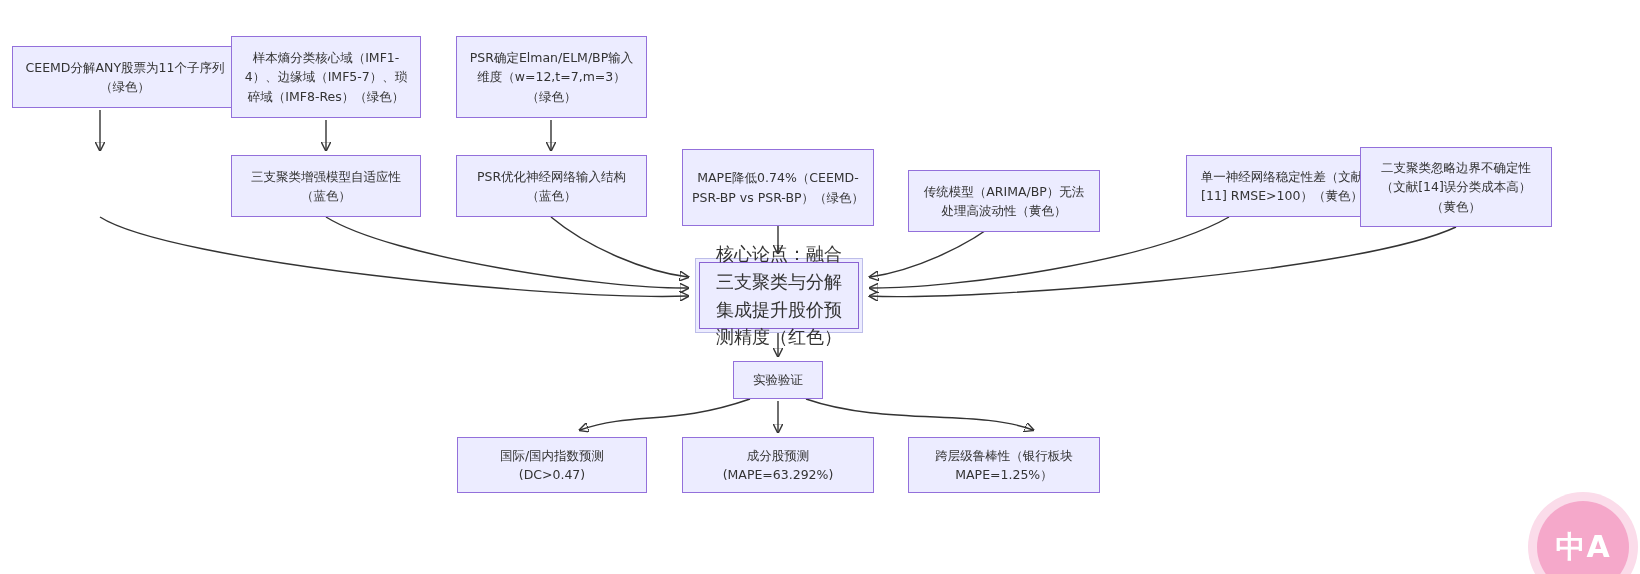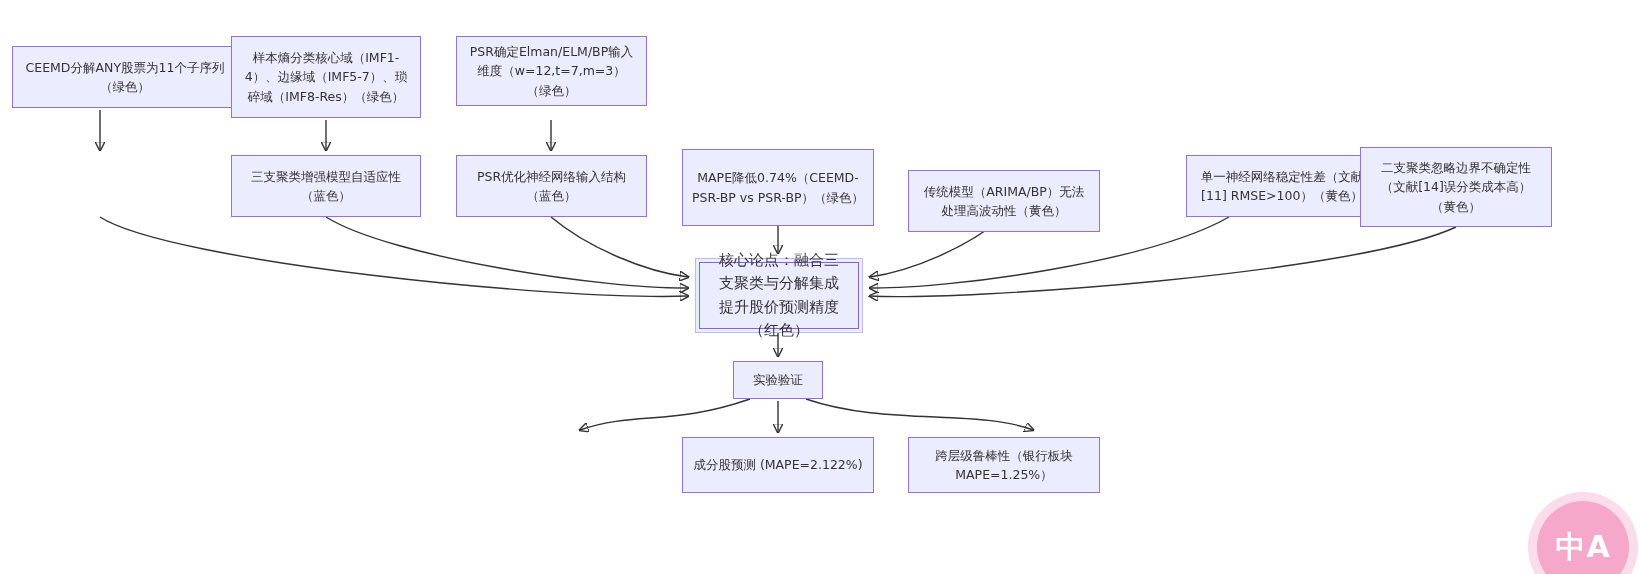--- a/index.html
+++ b/index.html
@@ -22,23 +22,23 @@
     position:absolute;box-sizing:border-box;
     background:var(--node-fill,#ececff);
     border:1px solid #bdbde9;
     padding:3px;
   }
   .node-inner{
     box-sizing:border-box;width:100%;height:100%;
     background:var(--node-fill,#ececff);
     border:1.4px solid #8a63d2;
     color:var(--text,#333333);
-    font-size:15px;line-height:1.55;text-align:center;
+    font-size:18px;line-height:1.55;text-align:center;
     display:flex;align-items:center;justify-content:center;
-    padding:3px 16px;
+    padding:3px 8px;
   }
   .badge{
     position:absolute;left:1537px;top:501px;width:92px;height:92px;
     border-radius:50%;
     background:var(--badge,#f5a8ca);
     box-shadow:0 0 0 9px var(--badge-halo,#fbdcea);
     color:#ffffff;font-weight:bold;font-size:30px;letter-spacing:1px;
     display:flex;align-items:center;justify-content:center;
     cursor:pointer;
   }
@@ -65,33 +65,34 @@
     <path d="M1229,217 C1150,262 950,289 870,288" marker-end="url(#arrow)"></path>
     <path d="M1456,227 C1356,274 958,301 870,296" marker-end="url(#arrow)"></path>
     <path d="M778,333 L778,356" marker-end="url(#arrow)"></path>
     <path d="M750,399 C672,426 636,411 580,430" marker-end="url(#arrow)"></path>
     <path d="M778,401 L778,432" marker-end="url(#arrow)"></path>
     <path d="M806,399 C884,426 978,409 1033,430" marker-end="url(#arrow)"></path>
   </svg>
 
   <div class="node" style="left:12px;top:46px;width:226px;height:62px">CEEMD分解ANY股票为11个子序列（绿色）</div>
   <div class="node" style="left:231px;top:36px;width:190px;height:82px">样本熵分类核心域（IMF1-4）、边缘域（IMF5-7）、琐碎域（IMF8-Res）（绿色）</div>
-  <div class="node" style="left:456px;top:36px;width:191px;height:70px">PSR确定Elman/ELM/BP输入维度（w=12,t=7,m=3）（绿色）</div>
+  <div class="node" style="left:456px;top:36px;width:191px;height:82px">PSR确定Elman/ELM/BP输入维度（w=12,t=7,m=3）（绿色）</div>
 
   <div class="node" style="left:231px;top:155px;width:190px;height:62px">三支聚类增强模型自适应性（蓝色）</div>
   <div class="node" style="left:456px;top:155px;width:191px;height:62px">PSR优化神经网络输入结构（蓝色）</div>
   <div class="node" style="left:682px;top:149px;width:192px;height:77px">MAPE降低0.74%（CEEMD-PSR-BP vs PSR-BP）（绿色）</div>
   <div class="node" style="left:908px;top:170px;width:192px;height:62px">传统模型（ARIMA/BP）无法处理高波动性（黄色）</div>
   <div class="node" style="left:1186px;top:155px;width:192px;height:62px">单一神经网络稳定性差（文献[11] RMSE&gt;100）（黄色）</div>
   <div class="node" style="left:1360px;top:147px;width:192px;height:80px">二支聚类忽略边界不确定性（文献[14]误分类成本高）（黄色）</div>
 
   <div class="node-outer" style="left:695px;top:258px;width:168px;height:75px">
     <div class="node-inner">核心论点：融合三支聚类与分解集成提升股价预测精度（红色）</div>
   </div>
 
   <div class="node" style="left:733px;top:361px;width:90px;height:38px">实验验证</div>
 
-  <div class="node" style="left:682px;top:437px;width:192px;height:56px">成分股预测 (MAPE=2.122%)</div>
+  <div class="node" style="left:457px;top:437px;width:190px;height:56px">国际/国内指数预测 (DC&gt;0.47)</div>
+  <div class="node" style="left:682px;top:437px;width:192px;height:56px">成分股预测 (MAPE=63.292%)</div>
   <div class="node" style="left:908px;top:437px;width:192px;height:56px">跨层级鲁棒性（银行板块 MAPE=1.25%）</div>
 
   <div class="badge">中A</div>
 
 </div>
 
 </body></html>

